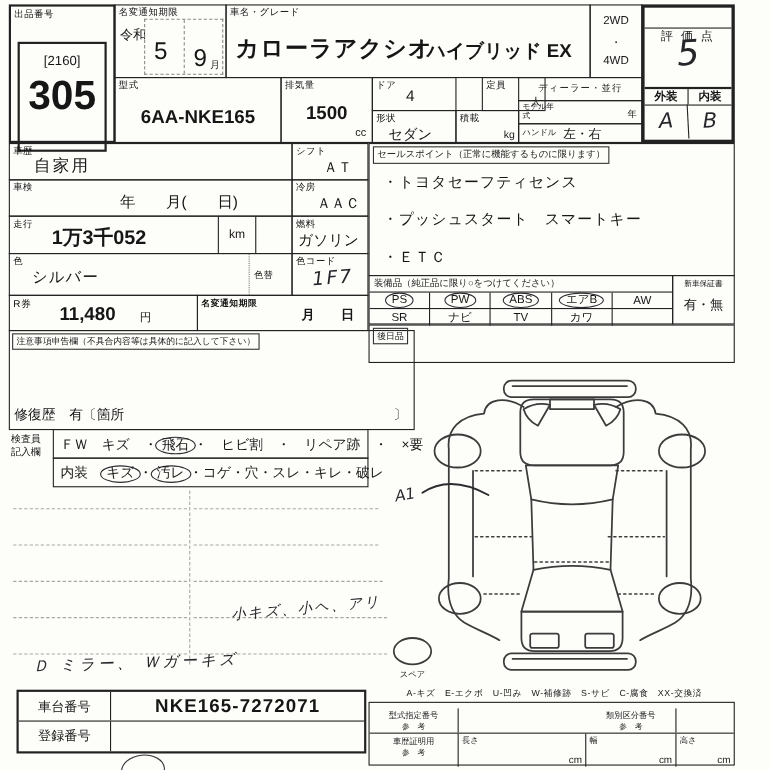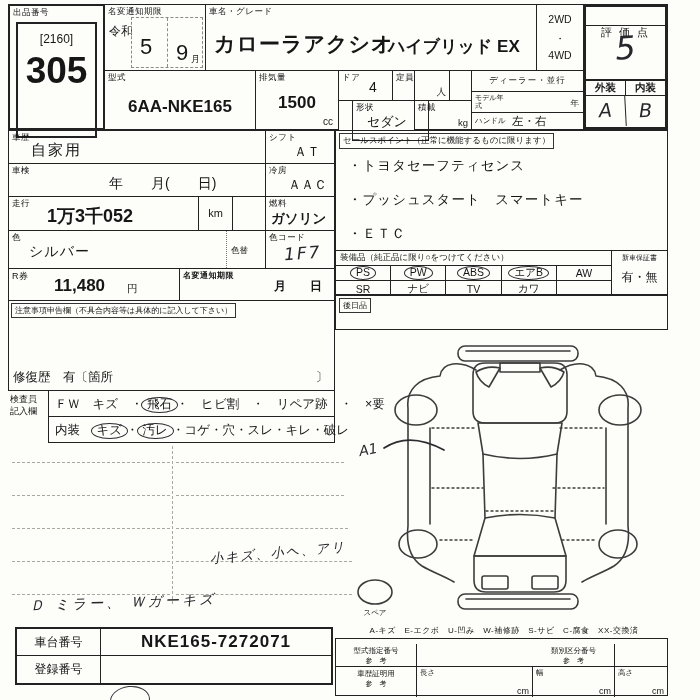--- a/index.html
+++ b/index.html
@@ -19,21 +19,21 @@
   .eq-cell:last-child{border-right:none;}
   svg text{font-family:"DejaVu Sans",sans-serif;}
 </style>
 </head>
 <body>
 
 <div id="sheet">
 
   <div class="cell thick" style="left:8px;top:4px;width:97px;height:126px;">
     <span class="lbl">出品番号</span>
-    <div class="cell thick" style="left:6px;top:16px;width:81px;height:116px;border-width:2.4px;">
+    <div class="cell thick" style="left:6px;top:32px;width:81px;height:100px;border-width:2.4px;">
       <div class="val" style="left:0;top:8px;width:100%;text-align:center;font-size:12px;">[2160]</div>
       <div class="val big" style="left:0;top:26px;width:100%;text-align:center;font-size:37px;">305</div>
     </div>
   </div>
 
   <div class="cell" style="left:104px;top:4px;width:102px;height:67px;">
     <span class="lbl">名変通知期限</span>
     <div class="val" style="left:4px;top:18px;font-size:12px;">令和</div>
     <div class="abs" style="left:26px;top:12px;width:72px;height:51px;border:1.2px dashed #8b8b84;">
       <div class="abs" style="left:50%;top:0;height:100%;border-left:1.2px dashed #8b8b84;"></div>
@@ -74,25 +74,25 @@
   </div>
   <div class="cell" style="left:255px;top:70px;width:84px;height:60px;">
     <span class="lbl">排気量</span>
     <div class="val big" style="left:0;top:22px;width:100%;text-align:center;font-size:17px;">1500</div>
     <div class="val" style="right:5px;bottom:2px;font-size:10px;">cc</div>
   </div>
   <div class="cell" style="left:338px;top:70px;width:77px;height:31px;">
     <span class="lbl">ドア</span>
     <div class="val" style="left:30px;top:8px;font-size:14px;">4</div>
   </div>
-  <div class="cell" style="left:352px;top:100px;width:77px;height:41px;">
+  <div class="cell" style="left:338px;top:100px;width:77px;height:30px;">
     <span class="lbl">形状</span>
     <div class="val" style="left:14px;top:12px;font-size:13px;">セダン</div>
   </div>
-  <div class="cell" style="left:392px;top:70px;width:58px;height:31px;">
+  <div class="cell" style="left:438px;top:70px;width:58px;height:31px;">
     <span class="lbl">定員</span>
     <div class="val" style="right:3px;bottom:1px;font-size:9.5px;">人</div>
   </div>
   <div class="cell" style="left:414px;top:100px;width:58px;height:30px;">
     <span class="lbl">積載</span>
     <div class="val" style="right:3px;bottom:1px;font-size:9.5px;">kg</div>
   </div>
   <div class="cell" style="left:471px;top:70px;width:113px;height:22px;">
     <div class="val" style="left:0;top:4px;width:100%;text-align:center;font-size:8.5px;letter-spacing:1px;">ディーラー・並行</div>
   </div>
@@ -126,21 +126,21 @@
   <div class="cell" style="left:8px;top:196px;width:258px;height:35px;">
     <span class="lbl">走行</span>
     <div class="val big" style="left:38px;top:7px;font-size:18px;">1万3千052</div>
     <div class="abs" style="left:189px;top:0;width:34px;height:100%;border-left:1.4px solid #222;">
       <div class="val" style="left:0;top:10px;width:100%;text-align:center;font-size:11px;">km</div>
     </div>
     <div class="abs" style="left:223px;top:0;width:35px;height:100%;border-left:1.4px solid #222;"></div>
   </div>
   <div class="cell" style="left:265px;top:196px;width:70px;height:35px;">
     <span class="lbl">燃料</span>
-    <div class="val" style="left:5px;top:13px;font-size:13.5px;font-weight:bold;">ガソリン</div>
+    <div class="val" style="left:5px;top:13px;font-size:13.5px;">ガソリン</div>
   </div>
 
   <div class="cell" style="left:8px;top:230px;width:258px;height:39px;">
     <span class="lbl">色</span>
     <div class="val" style="left:20px;top:12px;font-size:14px;letter-spacing:1px;">シルバー</div>
     <div class="abs" style="left:217px;top:0;width:41px;height:100%;border-left:1.2px dotted #777;">
       <div class="val" style="left:4px;bottom:11px;font-size:8.5px;">色替</div>
     </div>
   </div>
   <div class="cell" style="left:265px;top:230px;width:70px;height:39px;">
@@ -151,21 +151,21 @@
   <div class="cell" style="left:8px;top:268px;width:172px;height:33px;">
     <span class="lbl" style="font-size:9px;">R券</span>
     <div class="val big" style="left:45px;top:7px;font-size:17px;">11,480</div>
     <div class="val" style="left:118px;top:13px;font-size:10.5px;">円</div>
   </div>
   <div class="cell" style="left:179px;top:268px;width:156px;height:33px;font-weight:bold;">
     <span class="lbl" style="font-size:8px;">名変通知期限</span>
     <div class="val" style="right:12px;bottom:5px;font-size:12px;">月　　日</div>
   </div>
 
-  <div class="cell" style="left:8px;top:300px;width:327px;height:91px;">
+  <div class="cell" style="left:8px;top:300px;width:369px;height:91px;">
     <div class="abs" style="left:2px;top:2px;border:1.1px solid #333;padding:1px 3px;font-size:8px;white-space:nowrap;">注意事項申告欄（不具合内容等は具体的に記入して下さい）</div>
     <div class="val" style="left:4px;bottom:4px;font-size:12.5px;">修復歴　有〔箇所</div>
     <div class="val" style="right:6px;bottom:4px;font-size:12.5px;">〕</div>
   </div>
 
   <div class="abs" style="left:10px;top:393px;font-size:9px;">検査員</div>
   <div class="abs" style="left:10px;top:405px;font-size:9px;">記入欄</div>
   <div class="cell" style="left:48px;top:390px;width:287px;height:27px;">
     <div class="val" style="left:6px;top:5px;font-size:12.5px;">
       <span>ＦＷ　キズ　・</span><span class="hand-circle">飛石</span><span>・　ヒビ割　・　リペア跡　・　×要</span>

